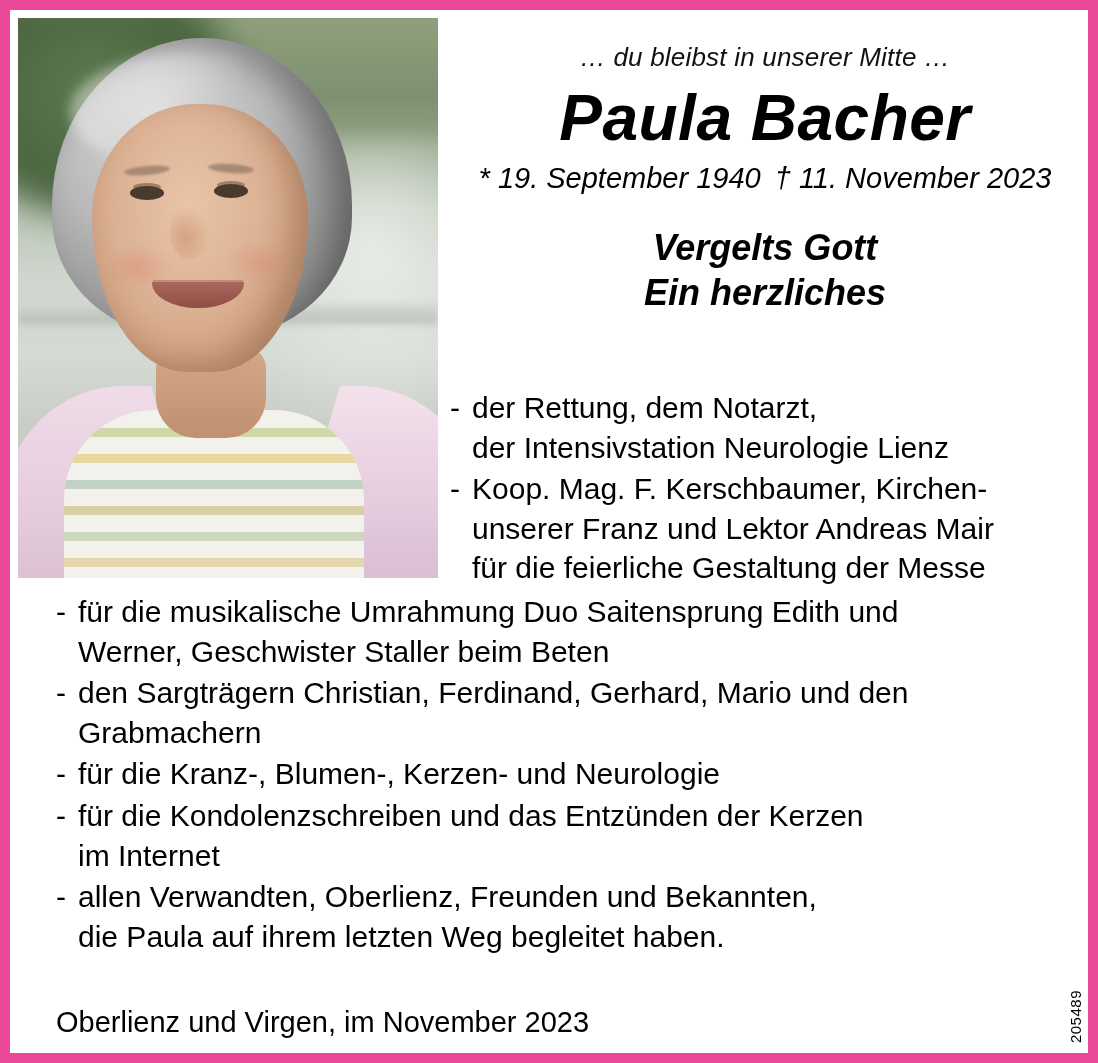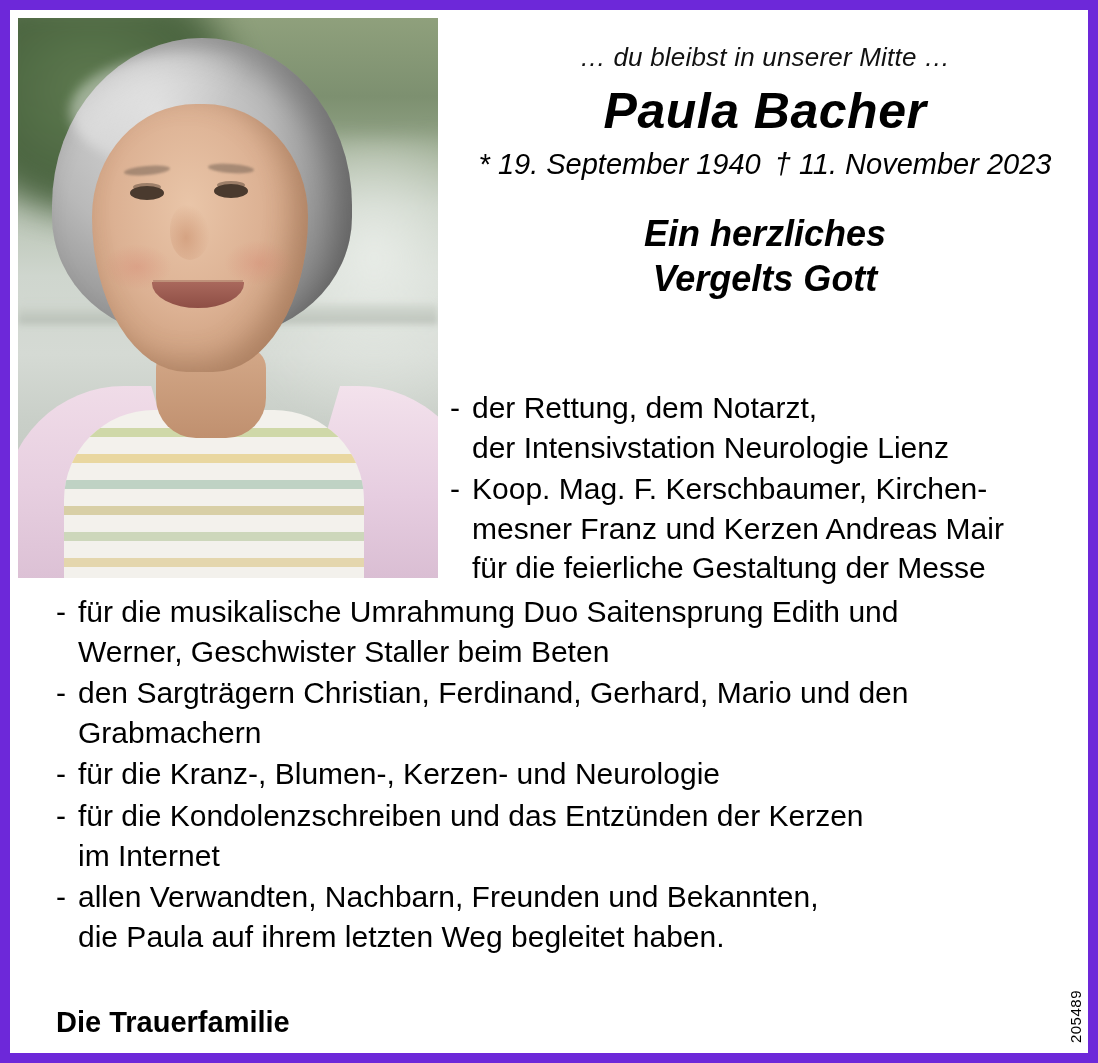--- a/index.html
+++ b/index.html
@@ -11,21 +11,21 @@
     font-family: "Liberation Sans", sans-serif;
     -webkit-font-smoothing: antialiased;
   }
 
   .notice {
     position: relative;
     width: 1098px;
     height: 1063px;
     box-sizing: border-box;
     background: #ffffff;
-    border: 10px solid #6d28d9;
+    border: 10px solid #ec4899;
     overflow: hidden;
   }
 
   .inner {
     position: relative;
     width: 100%;
     height: 100%;
     background: #ffffff;
   }
 
@@ -196,21 +196,21 @@
     text-align: center;
   }
   .motto {
     font-style: italic;
     font-size: 26px;
     color: #111;
     letter-spacing: .2px;
     margin-top: 22px;
   }
   .name {
-    font-size: 50px;
+    font-size: 64px;
     font-weight: bold;
     font-style: italic;
     color: #000;
     line-height: 1.05;
     margin-top: 12px;
     letter-spacing: .5px;
   }
   .maiden {
     font-size: 28px;
     font-weight: bold;
@@ -322,35 +322,35 @@
       </div>
     </div>
 
     <div class="header-col">
       <div class="motto">… du bleibst in unserer Mitte …</div>
       <div class="name">Paula Bacher</div>
       <div class="dates">
         <span>* 19. September 1940</span><span class="sep"></span><span>† 11. November 2023</span>
       </div>
       <div class="thanks-title">
+        <div>Vergelts Gott</div>
         <div>Ein herzliches</div>
-        <div>Vergelts Gott</div>
       </div>
     </div>
 
     <div class="list-narrow">
       <div class="item">
         <span class="dash">-</span>
         <span class="txt" style="white-space:pre-line">der Rettung, dem Notarzt,
 der Intensivstation Neurologie Lienz</span>
       </div>
       <div class="item">
         <span class="dash">-</span>
         <span class="txt" style="white-space:pre-line">Koop. Mag. F. Kerschbaumer, Kirchen-
-mesner Franz und Kerzen Andreas Mair
+unserer Franz und Lektor Andreas Mair
 für die feierliche Gestaltung der Messe</span>
       </div>
     </div>
 
     <div class="list-wide">
       <div class="item">
         <span class="dash">-</span>
         <span class="txt" style="white-space:pre-line">für die musikalische Umrahmung Duo Saitensprung Edith und
 Werner, Geschwister Staller beim Beten</span>
       </div>
@@ -363,25 +363,25 @@
         <span class="dash">-</span>
         <span class="txt" style="white-space:pre-line">für die Kranz-, Blumen-, Kerzen- und Neurologie</span>
       </div>
       <div class="item">
         <span class="dash">-</span>
         <span class="txt" style="white-space:pre-line">für die Kondolenzschreiben und das Entzünden der Kerzen
 im Internet</span>
       </div>
       <div class="item">
         <span class="dash">-</span>
-        <span class="txt" style="white-space:pre-line">allen Verwandten, Nachbarn, Freunden und Bekannten,
+        <span class="txt" style="white-space:pre-line">allen Verwandten, Oberlienz, Freunden und Bekannten,
 die Paula auf ihrem letzten Weg begleitet haben.</span>
       </div>
     </div>
 
     <div class="footer">
-      <div class="family">Die Trauerfamilie</div>
+      <div class="place">Oberlienz und Virgen, im November 2023</div>
     </div>
 
     <div class="refcode">205489</div>
 
   </div>
 </div>
 
 </body></html>

